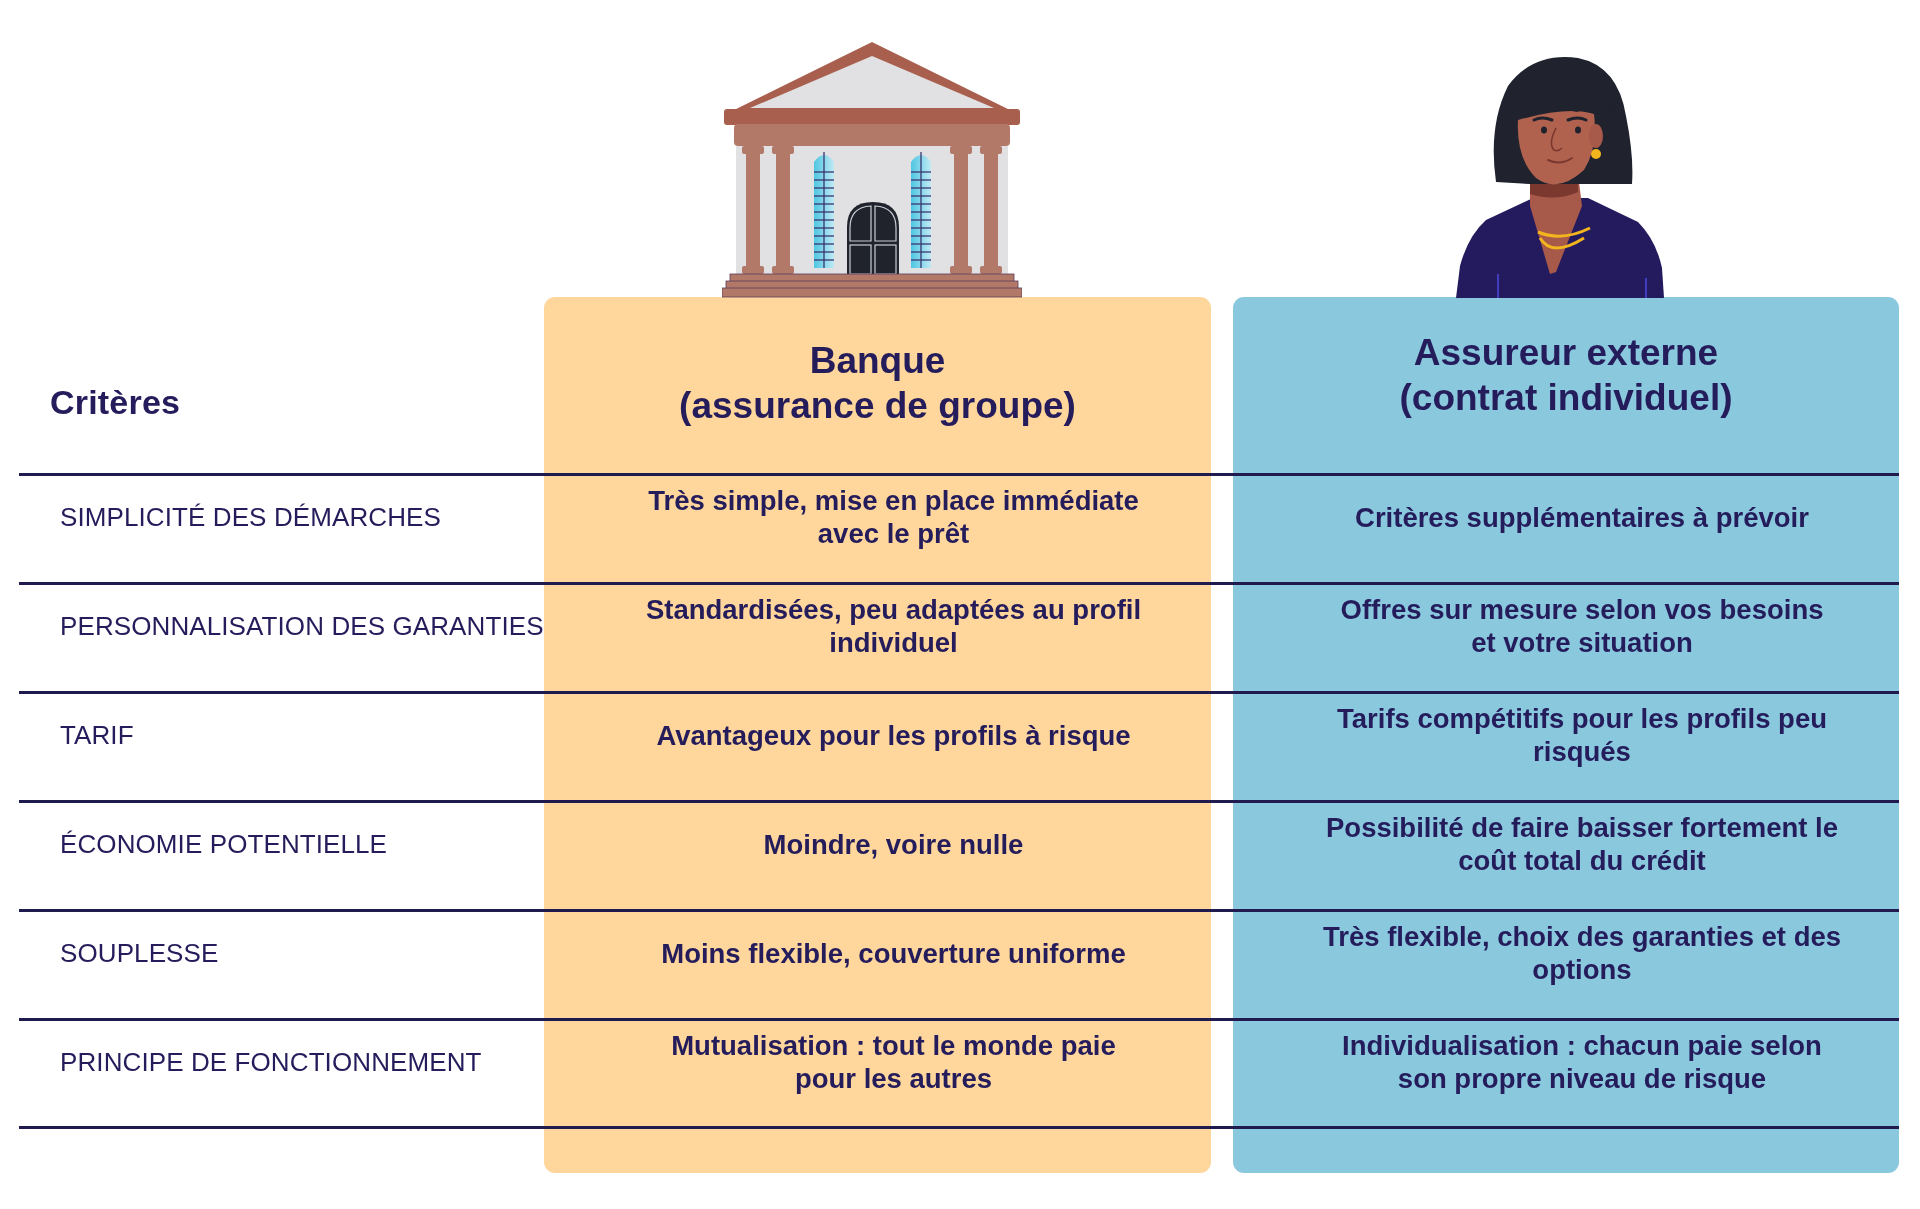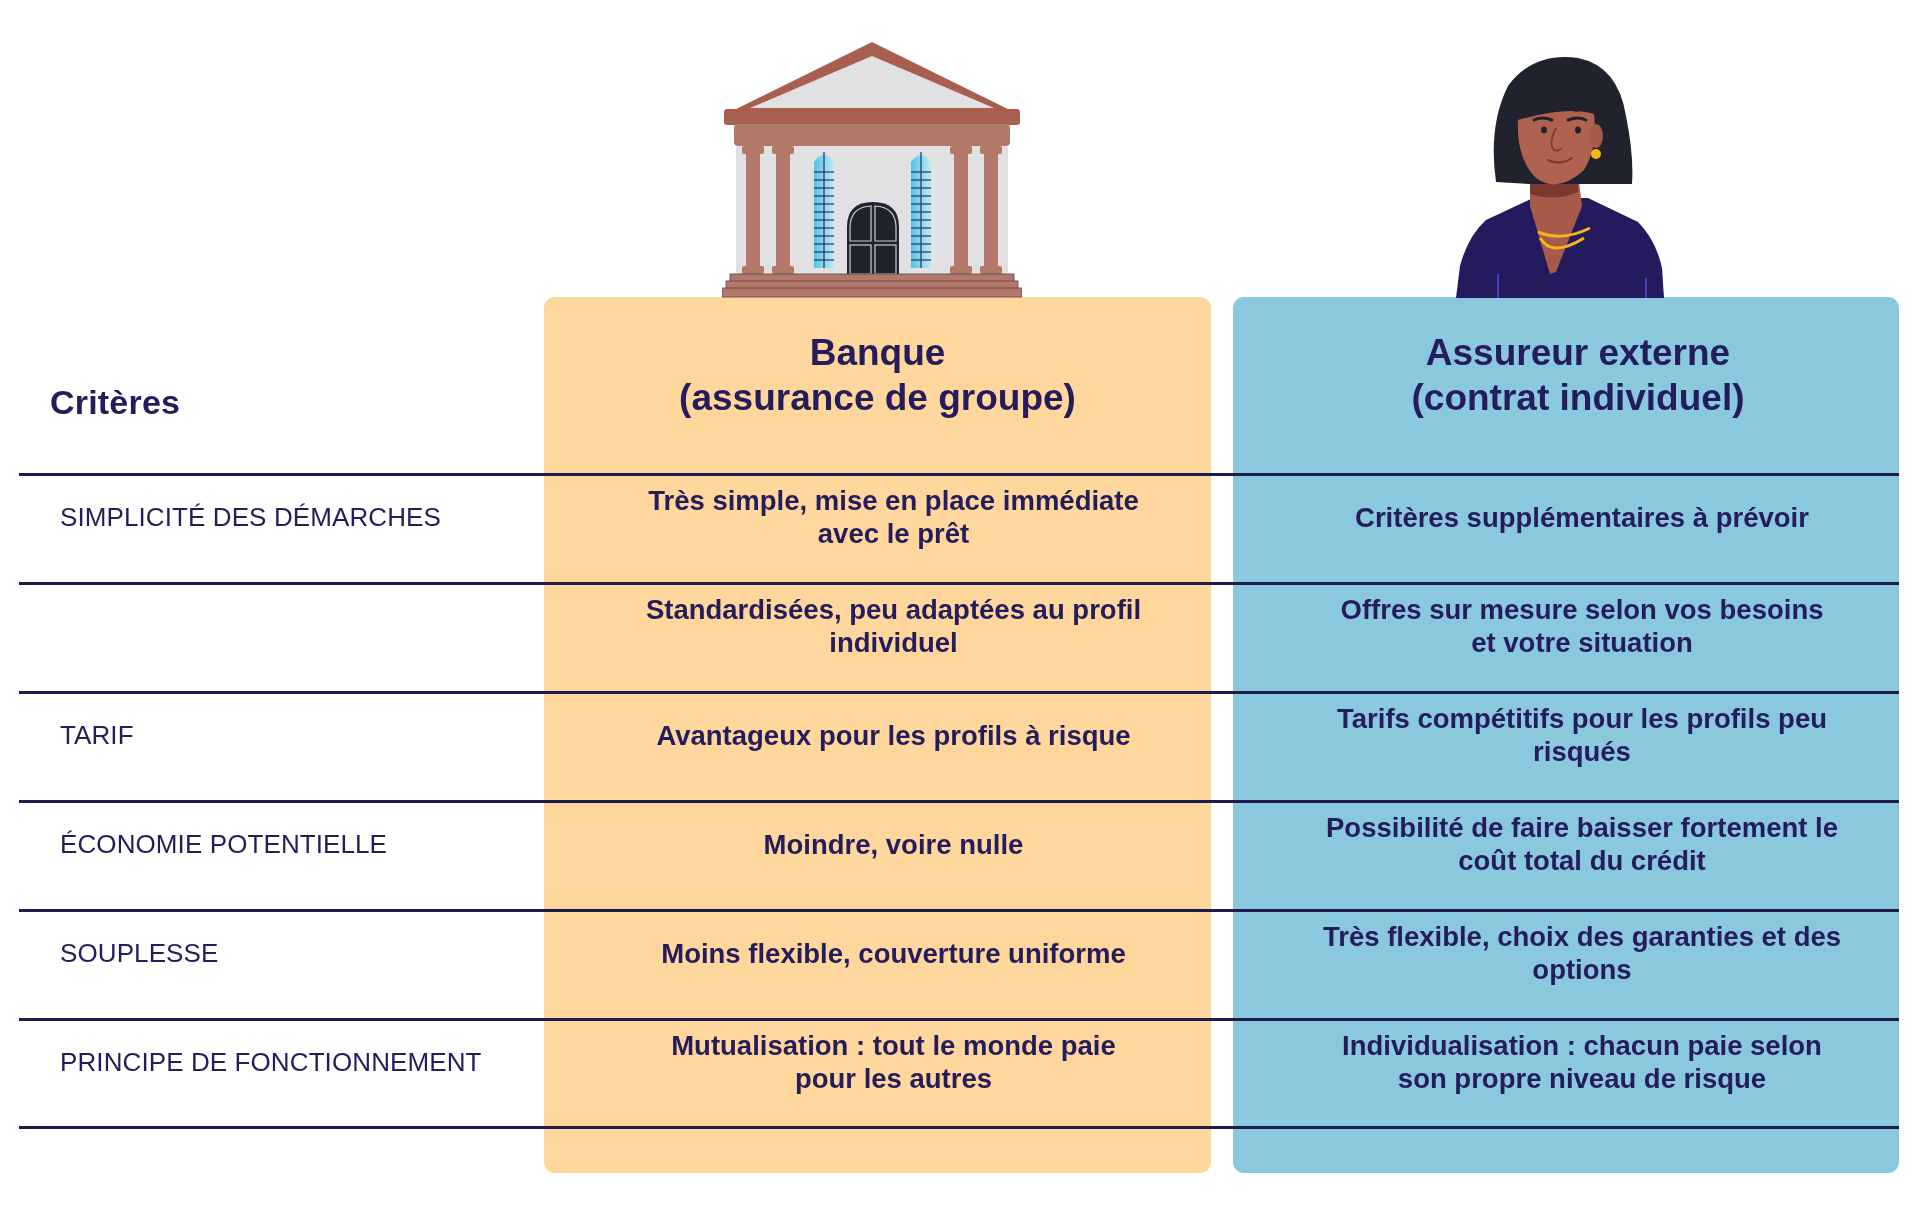--- a/index.html
+++ b/index.html
@@ -61,25 +61,25 @@
       top: 330px;
       font-size: 37px;
       font-weight: bold;
       text-align: center;
       line-height: 45px;
       margin: 0;
     }
     .col-title-bank {
       left: 544px;
       width: 667px;
+      margin-top: 8px;
     }
     .col-title-insurer {
       left: 1233px;
       width: 666px;
-      margin-left: 12px;
     }
     .col-title span { display: block; }
     .hline {
       position: absolute;
       left: 19px;
       width: 1880px;
       height: 3px;
       background: #1F1B4E;
     }
     .row {
@@ -268,20 +268,21 @@
     </div>
   </div>
   <div class="cell cell-insurer">
     <div>
       <span>Critères supplémentaires à prévoir</span>
     </div>
   </div>
 </div>
 
 <div class="row" style="top:585px">
+  <div class="row-label">PERSONNALISATION DES GARANTIES</div>
   <div class="cell cell-bank">
     <div>
       <span>Standardisées, peu adaptées au profil</span>
       <span>individuel</span>
     </div>
   </div>
   <div class="cell cell-insurer">
     <div>
       <span>Offres sur mesure selon vos besoins</span>
       <span>et votre situation</span>

